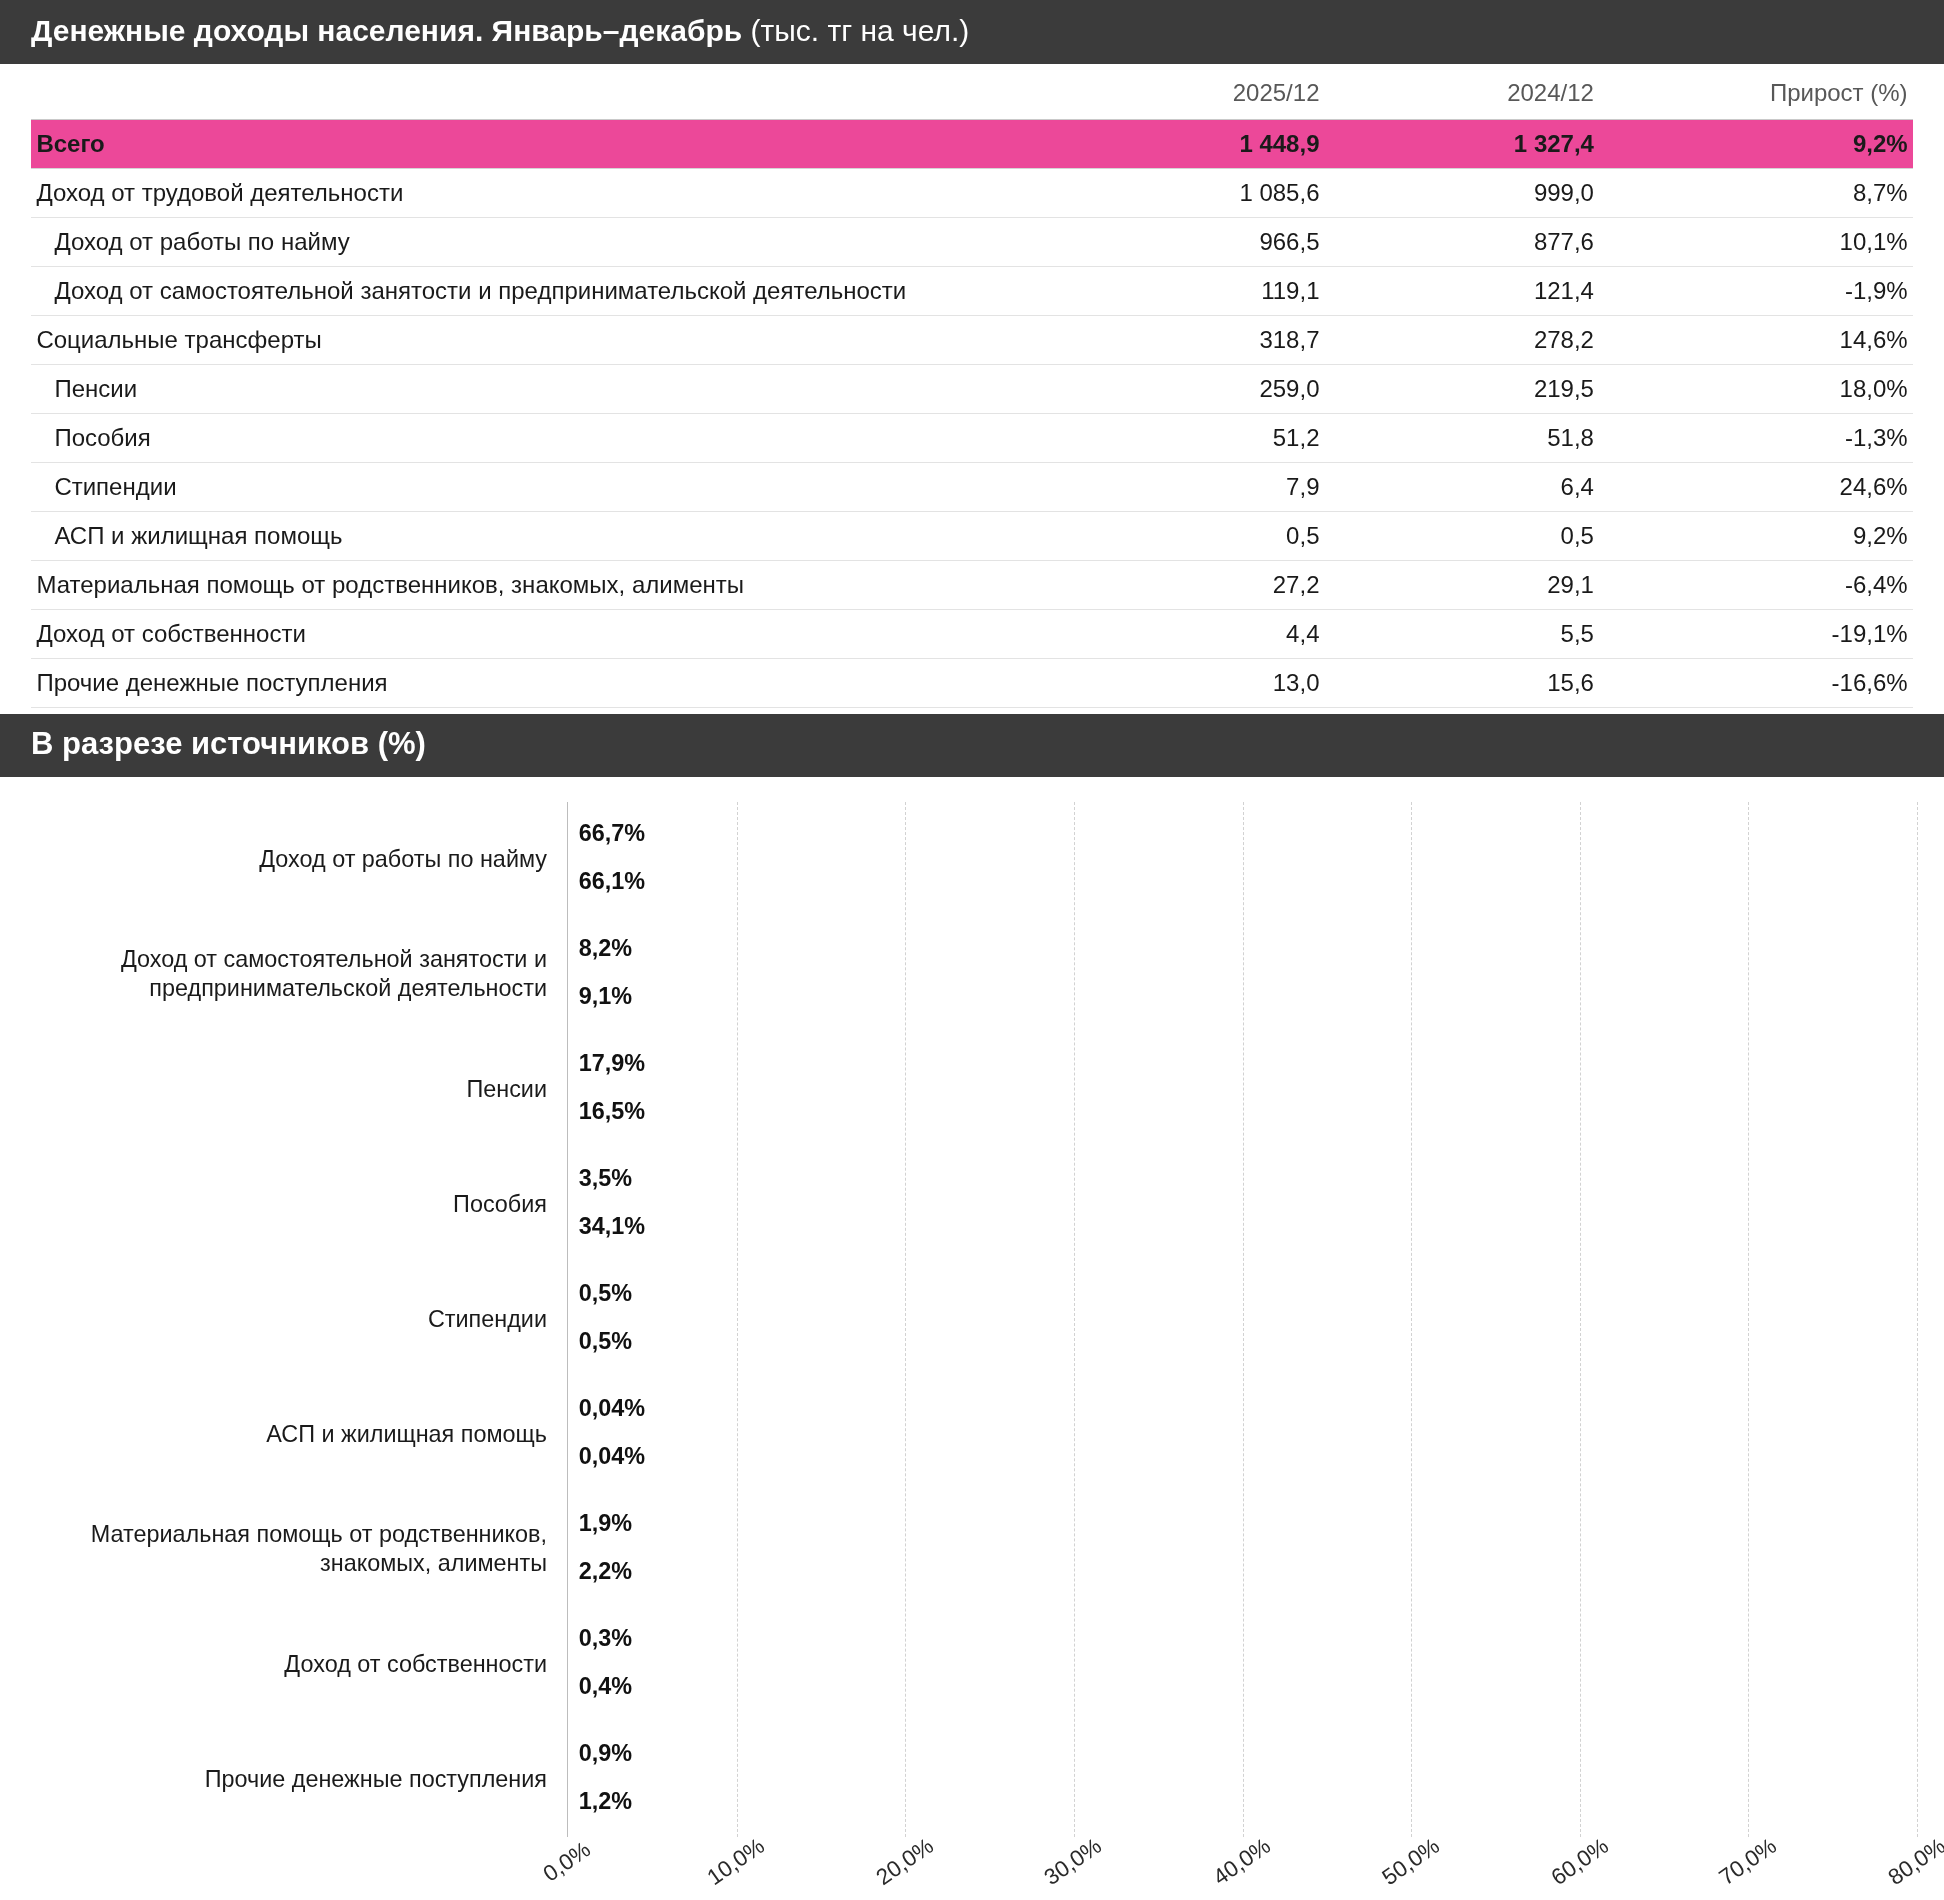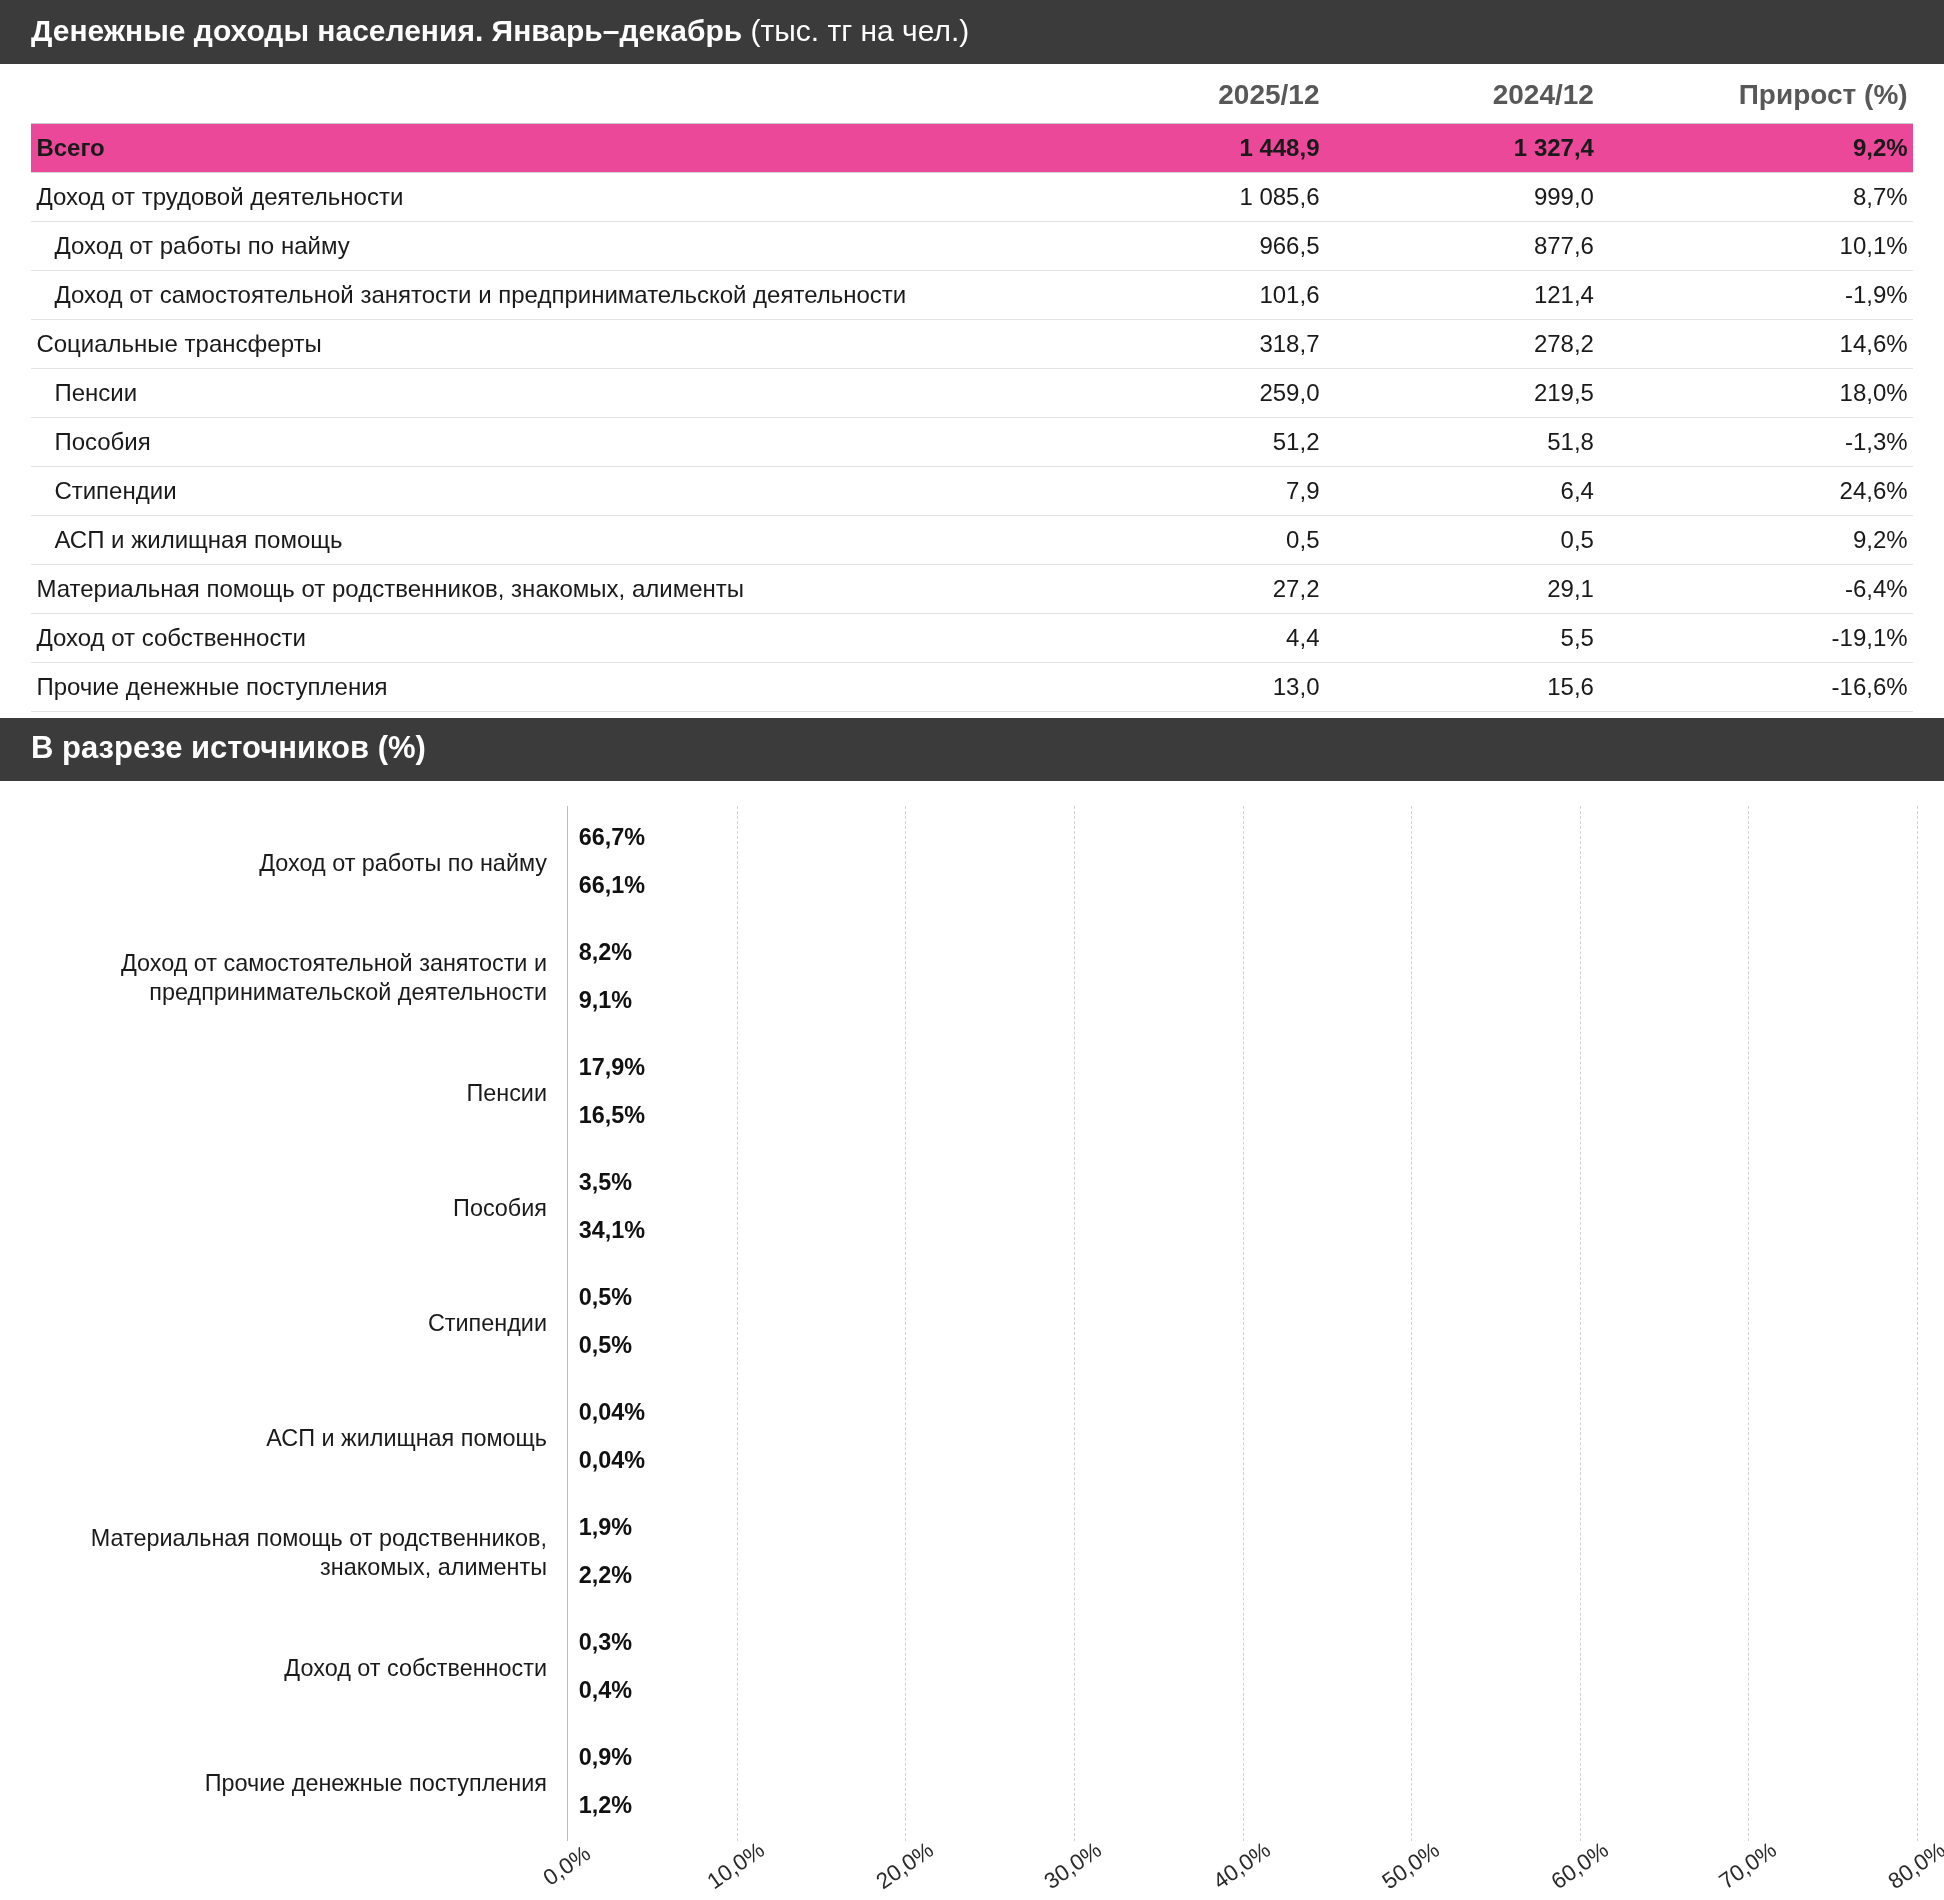--- a/index.html
+++ b/index.html
@@ -27,23 +27,23 @@
 
   
   .table-wrap { padding: 0 31px 0 31px; }
   table.income {
     width: 100%;
     border-collapse: collapse;
     font-size: 24px;
     color: #1a1a1a;
   }
   table.income th {
-    font-weight: bold;
+    font-weight: normal;
     color: #585858;
-    font-size: 28px;
+    font-size: 24px;
     padding: 14.4px 5.4px 12.6px 5.4px;
     text-align: right;
     border-bottom: 1.8px solid #c9c9c9;
   }
   table.income th.col-name { text-align: left; }
   table.income td {
     padding: 10px 5.4px 10px 5.4px;
     text-align: right;
     border-bottom: 0.9px solid #e3e3e3;
     white-space: nowrap;
@@ -192,21 +192,21 @@
             <td class="num">8,7%</td>
           </tr>
           <tr>
             <td class="col-name indent-1">Доход от работы по найму</td>
             <td class="num">966,5</td>
             <td class="num">877,6</td>
             <td class="num">10,1%</td>
           </tr>
           <tr>
             <td class="col-name indent-1">Доход от самостоятельной занятости и предпринимательской деятельности</td>
-            <td class="num">101,6</td>
+            <td class="num">119,1</td>
             <td class="num">121,4</td>
             <td class="num">-1,9%</td>
           </tr>
           <tr>
             <td class="col-name">Социальные трансферты</td>
             <td class="num">318,7</td>
             <td class="num">278,2</td>
             <td class="num">14,6%</td>
           </tr>
           <tr>

